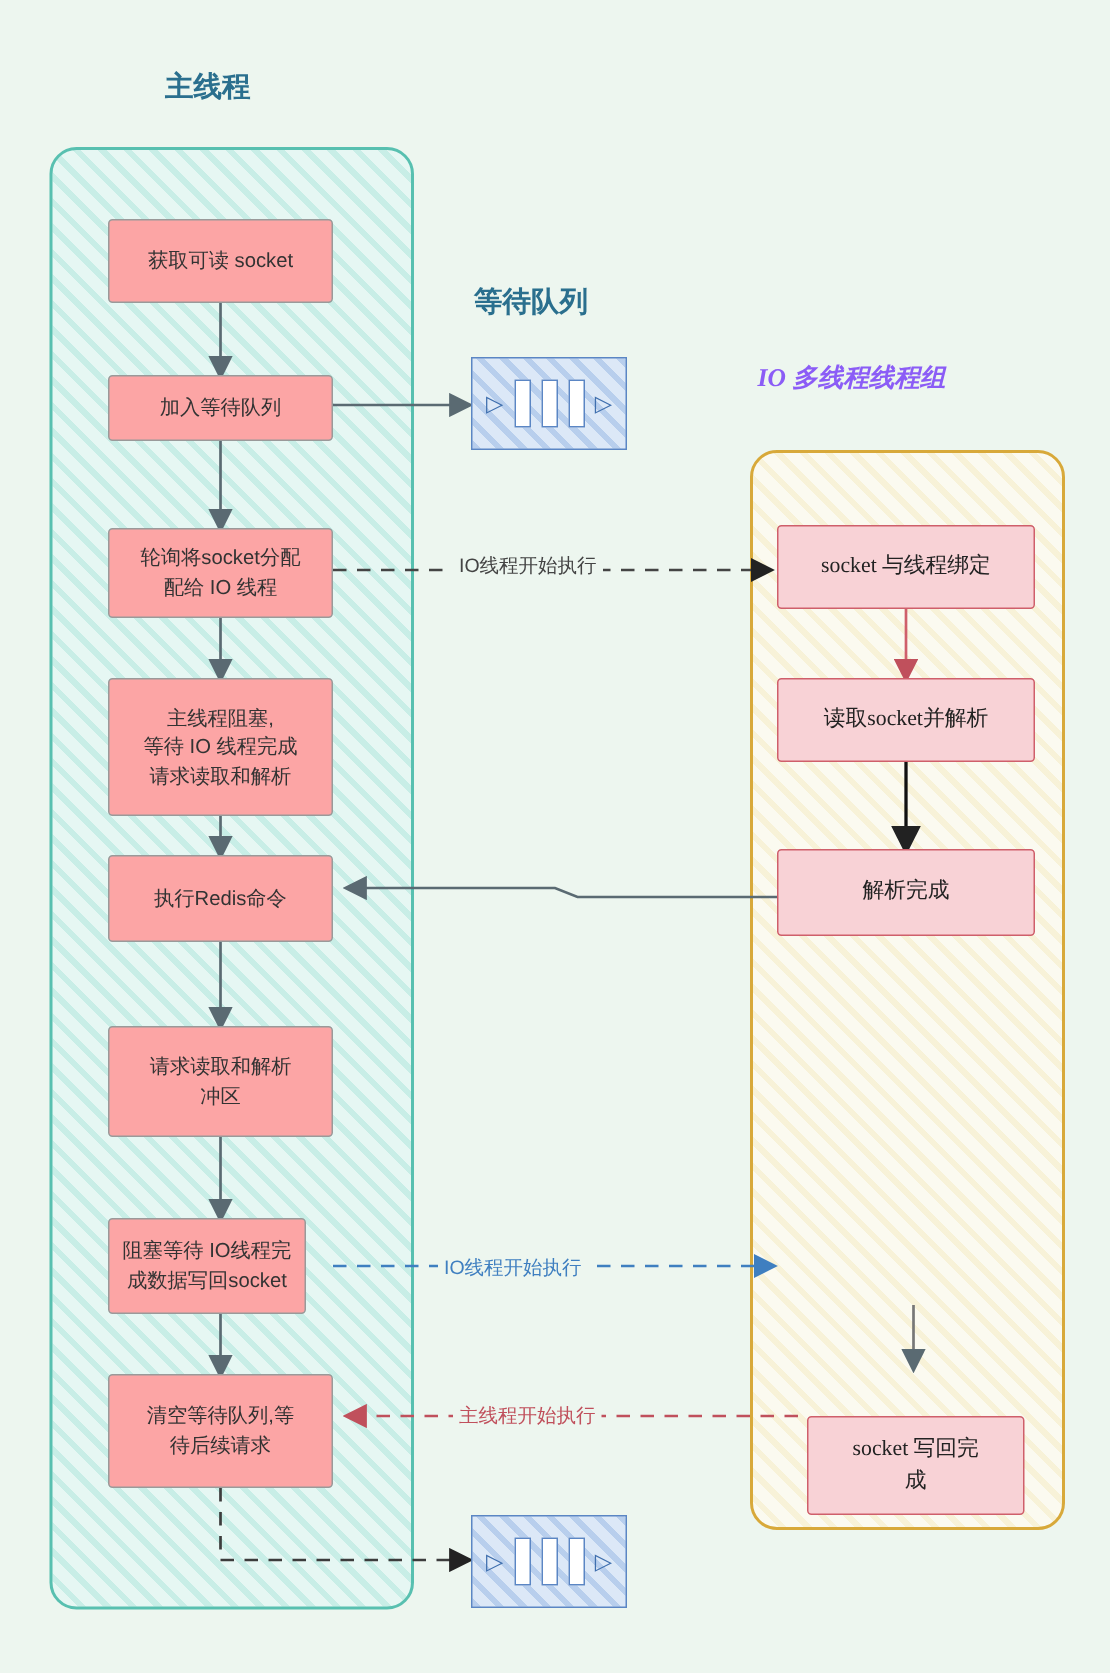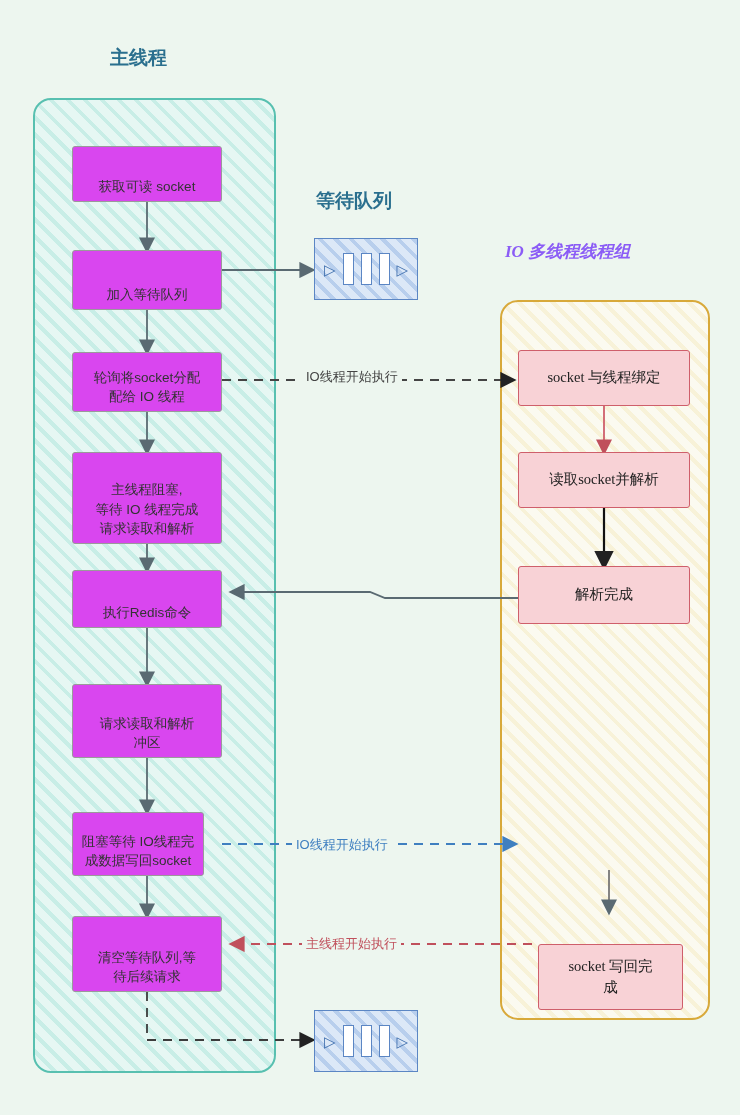--- a/index.html
+++ b/index.html
@@ -92,24 +92,23 @@
     align-items: center;
     justify-content: center;
     text-align: center;
     font-size: 13.5px;
     line-height: 1.45;
     color: #333;
     padding: 4px 6px;
     border-radius: 3px;
   }
   .node-grey {
-    background: #d946ef;
+    background: #fca5a5;
     border: 1.4px solid #9a9a9a;
     color: #333;
-    align-items: flex-end;
   }
   .node-pink {
     background: #f8d2d6;
     border: 1.5px solid #cf5f6b;
     color: #222;
     font-family: "Liberation Serif", serif;
     font-size: 14.5px;
   }
 
   
@@ -203,21 +202,21 @@
 
     <path d="M532,944 L232,944" stroke="#c0505c" stroke-width="1.8" fill="none" stroke-dasharray="9 7" marker-end="url(#ar-red)"></path>
 
     <path d="M147,992 L147,1040 L312,1040" stroke="#3c3c3c" stroke-width="1.8" fill="none" stroke-dasharray="9 7" marker-end="url(#ar-dark)"></path>
   </svg>
 
   <div class="node node-grey" style="left:72px; top:146px; width:150px; height:56px;">
     <span>获取可读 socket</span>
   </div>
 
-  <div class="node node-grey" style="left:72px; top:250px; width:150px; height:60px;">
+  <div class="node node-grey" style="left:72px; top:250px; width:150px; height:44px;">
     <span>加入等待队列</span>
   </div>
 
   <div class="node node-grey" style="left:72px; top:352px; width:150px; height:60px; white-space:pre-line;">
     <span>轮询将socket分配
 配给 IO 线程</span>
   </div>
 
   <div class="node node-grey" style="left:72px; top:452px; width:150px; height:92px; white-space:pre-line;">
     <span>主线程阻塞,

